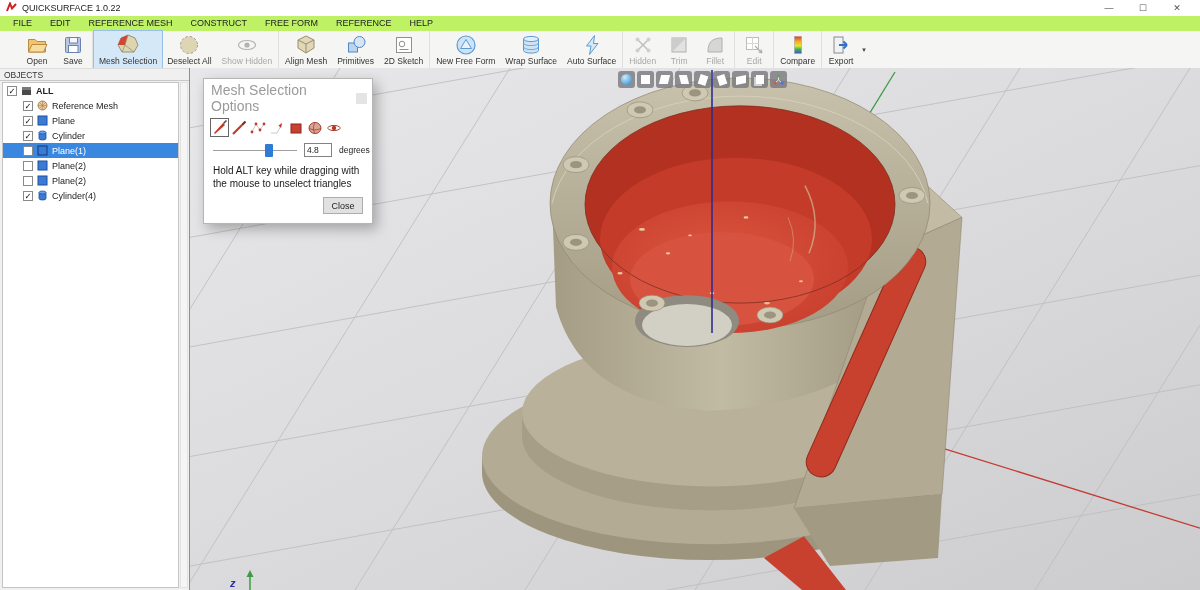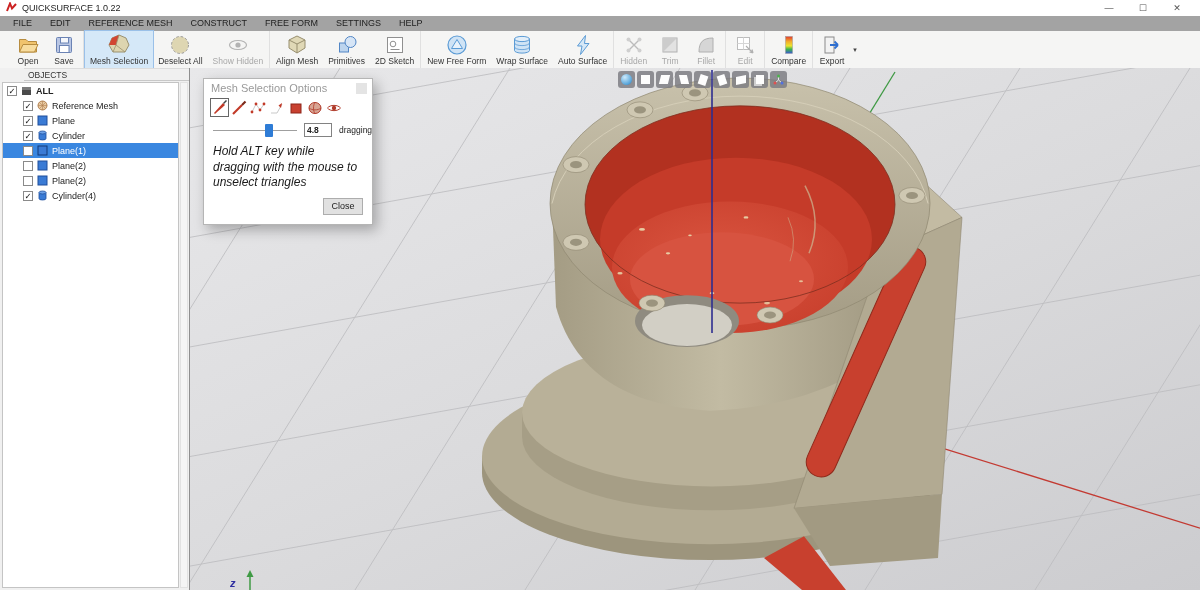--- a/index.html
+++ b/index.html
@@ -5,41 +5,41 @@
   * { margin:0; padding:0; box-sizing:border-box; }
   html,body { width:1200px; height:590px; overflow:hidden; font-family:"Liberation Sans", sans-serif; background:#fff; }
 
   
   .titlebar { height:13px; background:#ffffff; display:flex; align-items:center; padding:8px 6px; gap:5px; }
   .app-title { font-size:9px; color:#222; }
   .win-controls { margin-left:auto; display:flex; gap:0; }
   .win-btn { width:34px; text-align:center; font-size:9px; color:#555; line-height:13px; }
 
   
-  .menubar { height:15px; background:#a3a3a3; display:flex; align-items:center; padding-left:4px; }
+  .menubar { height:15px; background:#bef264; display:flex; align-items:center; padding-left:4px; }
   .menu-item { font-size:9px; color:#222; padding:0 9px; line-height:15px; }
 
   
-  .toolbar { height:39px; background:#f5f5f4; border-bottom:1px solid #cfcfcf; display:flex; align-items:stretch; padding-left:9px; }
+  .toolbar { height:39px; background:#f5f5f4; border-bottom:1px solid #cfcfcf; display:flex; align-items:stretch; padding-left:18px; }
   .tb-group { display:flex; align-items:stretch; border-right:1px solid #e0e0e0; padding:0 1px; }
   .tb-group:last-child { border-right:none; }
   .tbtn { display:flex; flex-direction:column; align-items:center; justify-content:center; padding:1px 5px; gap:0px; min-width:36px; }
   .tbtn.active { background:#d5e8f8; outline:1px solid #9ac0e8; }
   .tb-icon { width:22px; height:22px; display:flex; align-items:center; justify-content:center; }
   .tb-label { font-size:8.5px; color:#333; white-space:nowrap; }
   .tbtn.disabled .tb-label { color:#a8a8a8; }
   .export-caret { display:flex; align-items:center; font-size:7px; color:#444; padding:0 3px; }
 
   
   .content { position:absolute; top:68px; left:0; right:0; bottom:0; display:flex; }
 
   
   .objects-panel { width:190px; background:#f0f0f0; position:relative; flex:none; }
   .panel-splitter { position:absolute; right:0; top:0; bottom:0; width:1px; background:#8f8f8f; z-index:5; }
-  .panel-header { height:13px; font-size:8.5px; color:#333; padding:1px 4px; border-bottom:1px solid #c8c8c8; border-top:1px solid #dcdcdc;margin-left:24px; }
+  .panel-header { height:13px; font-size:8.5px; color:#333; padding:1px 4px; border-bottom:1px solid #c8c8c8; border-top:1px solid #dcdcdc; }
   .tree { position:absolute; top:14px; left:2px; right:11px; bottom:2px; background:#ffffff; border:1px solid #c4c4c4; overflow:hidden; }
   .scroll-track { position:absolute; top:14px; right:2px; width:8px; bottom:2px; background:#f5f5f5; border:1px solid #e2e2e2; }
   .tree-row { display:flex; align-items:center; height:15px; font-size:9px; color:#222; gap:4px; padding-left:4px; }
   .tree-row.child { padding-left:20px; }
   .tree-row.selected { background:#3a87e0; color:#fff; }
   .tree-row.root .tree-label { font-weight:bold; }
   .checkbox { width:10px; height:10px; border:1px solid #8a8a8a; background:#fff; font-size:8.5px; line-height:8px; text-align:center; color:#222; flex:none; }
   .obj-icon { width:11px; height:11px; flex:none; display:flex; }
 
   
@@ -55,32 +55,32 @@
   .sq.s4 { transform:rotate(18deg); width:8px; height:10px; }
   .sq.s5 { transform:rotate(-18deg); width:8px; height:10px; }
   .sq.s6 { transform:skewY(-12deg); width:10px; height:8px; }
   .sq.s7 { box-shadow:-2px 2px 0 #cfcfcf; width:8px; height:9px; }
 
   .triad { position:absolute; left:32px; bottom:0; width:52px; height:26px; z-index:10; }
 
   
   .dialog { position:absolute; left:203px; top:78px; width:170px; background:#ffffff; border:1px solid #b5b5b5; box-shadow:4px 5px 12px rgba(0,0,0,.28); z-index:50; }
   .dlg-title-row { display:flex; justify-content:space-between; align-items:center; padding:3px 5px 1px 7px; }
-  .dlg-title { font-size:11px; color:#9a9a9a; }
+  .dlg-title { font-size:14px; color:#9a9a9a; }
   .dlg-close { width:11px; height:11px; background:#e4e4e4; }
   .dlg-tools { display:flex; gap:2px; padding:4px 6px 1px 7px; align-items:center; }
   .tool { width:17px; height:17px; display:flex; align-items:center; justify-content:center; }
   .tool.selected { outline:1px solid #666; }
   .dlg-slider-row { display:flex; align-items:center; padding:6px 6px 1px 9px; gap:7px; }
   .slider { position:relative; width:84px; height:13px; flex:none; }
   .slider-track { position:absolute; top:6px; left:0; right:0; height:1px; background:#9f9f9f; }
   .slider-handle { position:absolute; left:52px; top:0; width:8px; height:13px; background:#2e7cd6; border-radius:1px; }
-  .dlg-input { width:28px; height:14px; border:1px solid #828282; font-size:8.5px; padding:0 2px; font-family:"Liberation Sans", sans-serif; color:#222;font-weight:bold; }
+  .dlg-input { width:28px; height:14px; border:1px solid #828282; font-size:8.5px; padding:0 2px; font-family:"Liberation Sans", sans-serif; color:#222; }
   .dlg-unit { font-size:8.5px; color:#222; }
-  .dlg-hint { padding:6px 8px 0 9px; font-size:12px; color:#1a1a1a; line-height:1.3;font-style:italic; }
+  .dlg-hint { padding:6px 8px 0 9px; font-size:10px; color:#1a1a1a; line-height:1.3; }
   .dlg-footer { display:flex; justify-content:flex-end; padding:7px 9px 9px; }
   .dlg-btn { width:40px; height:17px; background:#e1e1e1; border:1px solid #adadad; font-size:9px; color:#222; display:flex; align-items:center; justify-content:center; }
 </style>
 </head>
 <body>
 
 <div class="titlebar">
   <span class="app-icon">
     <svg width="11" height="11" viewBox="0 0 11 11">
         <path d="M1 9 L4 1.5 L6 6.5 L10 2" stroke="#cc2222" stroke-width="2" fill="none"></path>
@@ -93,21 +93,21 @@
     <span class="win-btn">✕</span>
   </div>
 </div>
 
 <div class="menubar">
   <span class="menu-item">FILE</span>
   <span class="menu-item">EDIT</span>
   <span class="menu-item">REFERENCE MESH</span>
   <span class="menu-item">CONSTRUCT</span>
   <span class="menu-item">FREE FORM</span>
-  <span class="menu-item">SETTINGS</span>
+  <span class="menu-item">REFERENCE</span>
   <span class="menu-item">HELP</span>
 </div>
 
 <div class="toolbar">
   <div class="tb-group">
     <div class="tbtn">
       <span class="tb-icon">
         <svg width="22" height="22" viewBox="0 0 22 22">
             <path d="M2.5 5.5 H9 L11 7.5 H19.5 V18 H2.5 Z" fill="#f0c36d" stroke="#b78c3f"></path>
             <path d="M2.5 18 L6 10.5 H21 L17.5 18 Z" fill="#f7dc9e" stroke="#b78c3f"></path>
@@ -600,19 +600,19 @@
           <circle cx="8" cy="8" r="2.2" fill="#b03a2a"></circle>
         </svg>
     </span>
   </div>
   <div class="dlg-slider-row">
     <span class="slider">
       <span class="slider-track"></span>
       <span class="slider-handle"></span>
     </span>
     <input class="dlg-input" value="4.8" style="">
-    <span class="dlg-unit">dragging</span>
+    <span class="dlg-unit">degrees</span>
   </div>
   <div class="dlg-hint">Hold ALT key while dragging with the mouse to unselect triangles</div>
   <div class="dlg-footer">
     <div class="dlg-btn">Close</div>
   </div>
 </div>
 
 </body></html>

